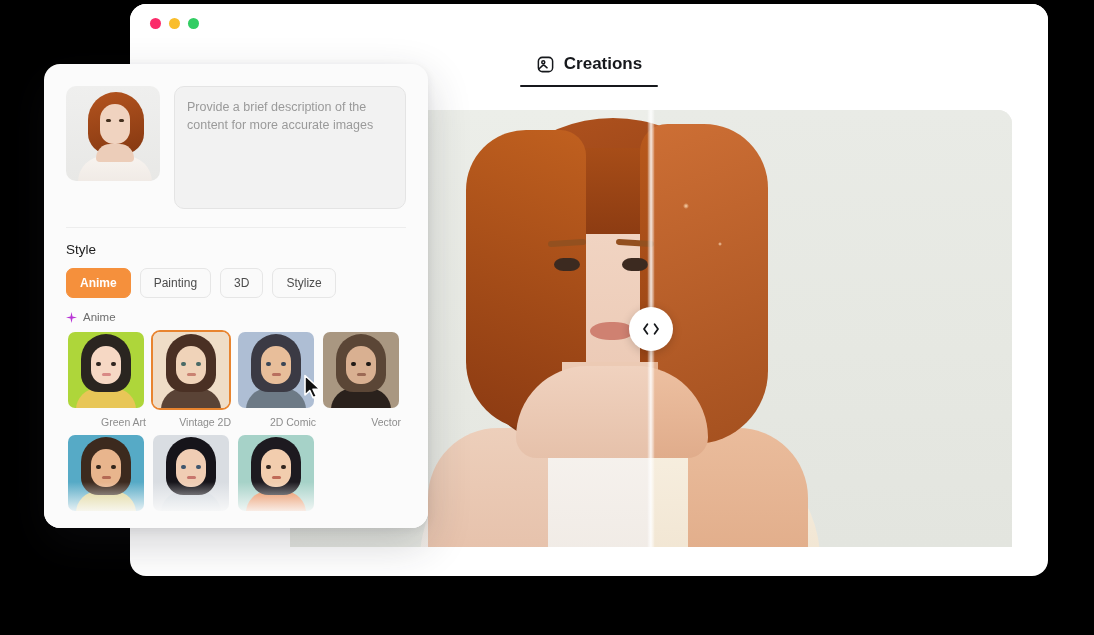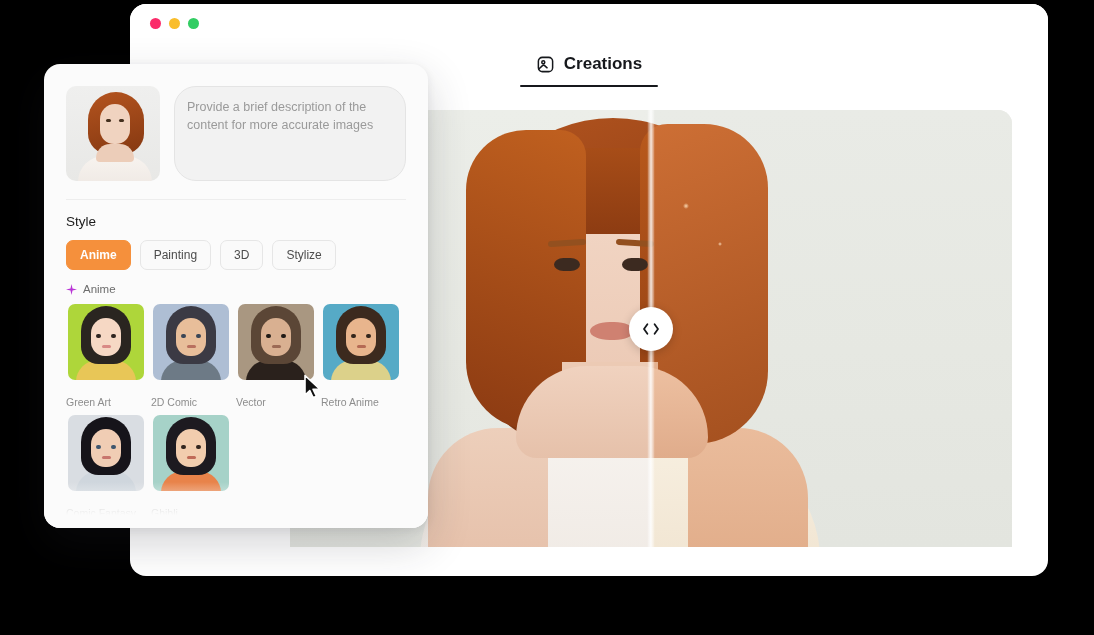--- a/index.html
+++ b/index.html
@@ -212,24 +212,24 @@
   .ts-face { position: absolute; left: 34px; top: 18px; width: 30px; height: 40px;
              border-radius: 15px 15px 14px 14px; background: #f0d3c0; }
   .ts-eye  { position: absolute; top: 33px; width: 5px; height: 3px; border-radius: 3px; background: #43301f; }
   .ts-eye.l{ left: 40px; } .ts-eye.r{ left: 53px; }
   .ts-hands{ position: absolute; left: 30px; top: 58px; width: 38px; height: 18px;
              border-radius: 18px 18px 5px 5px; background: #eccdb9; }
   .ts-body { position: absolute; left: 12px; top: 70px; width: 74px; height: 30px;
              border-radius: 26px 26px 0 0; background: linear-gradient(180deg,#f7f3ef,#efe9e4); }
 
   .prompt-box {
-    flex: 1 1 auto; height: 95px;
+    flex: 1 1 auto; height: 123px;
     background: #f2f2f2;
     border: 1px solid #e4e4e4;
-    border-radius: 22px;
+    border-radius: 10px;
     padding: 11px 12px;
     font-size: 12.5px; line-height: 1.45; color: #9a9a9a;
     cursor: text;
   }
   .divider { margin: 18px 22px 0 22px; height: 1px; background: #ededed; }
 
   .section-title {
     padding: 14px 22px 0 22px;
     font-size: 13.5px; font-weight: normal; color: #1b1b1b;
   }
@@ -255,21 +255,21 @@
     gap: 5px 5px;
     padding: 7px 22px 0 22px;
   }
   .cell { width: 80px; cursor: pointer; }
   .cell .thumb {
     width: 80px; height: 80px; border-radius: 9px; overflow: hidden;
     position: relative; border: 2px solid transparent;
   }
   .cell.selected .thumb { border-color: #e8842f; }
   .cell .caption {
-    margin-top: 14px; text-align: left;
+    margin-top: 6px; text-align: right;
     font-size: 10.5px; color: #8d8d8d; white-space: nowrap;
   }
   
   .av { position: absolute; inset: 0; }
   .av .bg { position: absolute; inset: 0; }
   .av .hair { position: absolute; left: 13px; top: 2px; width: 50px; height: 58px; border-radius: 26px 26px 18px 18px; }
   .av .fc   { position: absolute; left: 23px; top: 14px; width: 30px; height: 38px; border-radius: 15px 15px 14px 14px; }
   .av .ey   { position: absolute; top: 30px; width: 5px; height: 4px; border-radius: 4px; }
   .av .ey.l { left: 28px; } .av .ey.r { left: 43px; }
   .av .mo   { position: absolute; left: 34px; top: 41px; width: 9px; height: 3px; border-radius: 3px; }
@@ -412,20 +412,34 @@
               <span class="bd" style="background:#e8c657"></span>
               <span class="hair" style="background:#2a2520"></span>
               <span class="fc" style="background:#f6d8c4"></span>
               <span class="ey l" style="background:#2f2520"></span>
               <span class="ey r" style="background:#2f2520"></span>
               <span class="mo" style="background:#d98a86"></span>
             </div>
           </div>
           <div class="caption">Green Art</div>
         </div>
+        <div class="cell selected">
+          <div class="thumb">
+            <div class="av">
+              <span class="bg" style="background:#efddc7"></span>
+              <span class="bd" style="background:#5a4336"></span>
+              <span class="hair" style="background:#4a3024"></span>
+              <span class="fc" style="background:#f0d3b9"></span>
+              <span class="ey l" style="background:#4a6a66"></span>
+              <span class="ey r" style="background:#4a6a66"></span>
+              <span class="mo" style="background:#c98272"></span>
+            </div>
+          </div>
+          <div class="caption">Vintage 2D</div>
+        </div>
         <div class="cell">
           <div class="thumb">
             <div class="av">
               <span class="bg" style="background:#aebed4"></span>
               <span class="bd" style="background:#6d7a86"></span>
               <span class="hair" style="background:#3b3a44"></span>
               <span class="fc" style="background:#e8be9a"></span>
               <span class="ey l" style="background:#3a4656"></span>
               <span class="ey r" style="background:#3a4656"></span>
               <span class="mo" style="background:#b9705f"></span>

